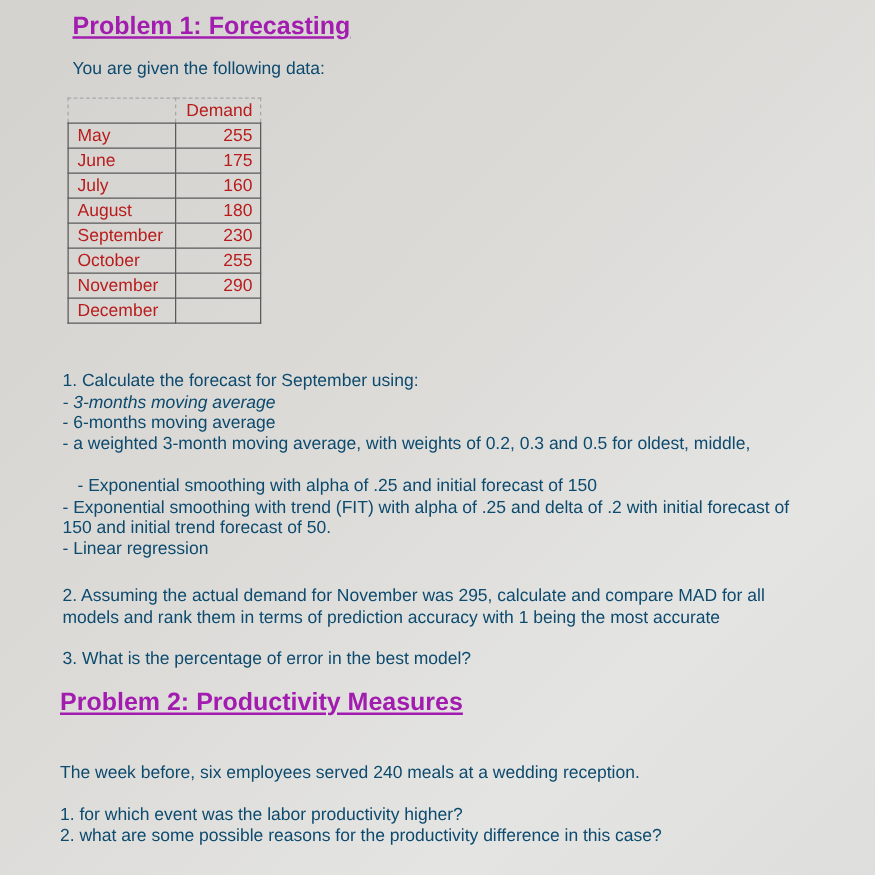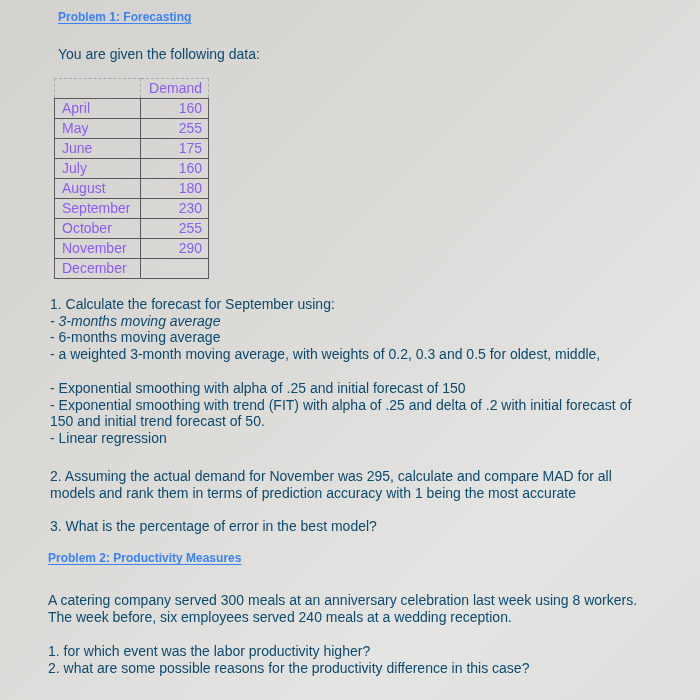--- a/index.html
+++ b/index.html
@@ -16,41 +16,41 @@
       position: relative;
     }
     .page {
       position: absolute;
       left: 0; top: 0;
       width: 700px; height: 700px;
     }
     .heading {
       position: absolute;
       font-weight: bold;
-      font-size: 12px;
+      font-size: 20px;
       text-decoration: underline;
       text-underline-offset: 2px;
-      color: #3b82f6;
+      color: #a21caf;
       white-space: nowrap;
     }
     .text {
       position: absolute;
       font-size: 14px;
       line-height: 16.5px;
       color: #0c4a6e;
       white-space: nowrap;
     }
     
     .demand-table {
       position: absolute;
       left: 54px;
       top: 78px;
       border-collapse: collapse;
       font-size: 14px;
-      color: #8b5cf6;
+      color: #b91c1c;
     }
     .demand-table td, .demand-table th {
       padding: 0 6px 0 7px;
       height: 19px;
       line-height: 19px;
       white-space: nowrap;
     }
     .demand-table th {
       font-weight: normal;
       text-align: right;
@@ -85,24 +85,20 @@
 
   <table class="demand-table">
     <thead>
       <tr>
         <th class="blank"></th>
         <th>Demand</th>
       </tr>
     </thead>
     <tbody>
       <tr>
-        <td class="month">April</td>
-        <td class="val">160</td>
-      </tr>
-      <tr>
         <td class="month">May</td>
         <td class="val">255</td>
       </tr>
       <tr>
         <td class="month">June</td>
         <td class="val">175</td>
       </tr>
       <tr>
         <td class="month">July</td>
         <td class="val">160</td>
@@ -127,31 +123,30 @@
         <td class="month">December</td>
         <td class="val"></td>
       </tr>
     </tbody>
   </table>
 
   <div class="text" style="left:50px; top:296px;">1. Calculate the forecast for September using:</div>
   <div class="text" style="left:50px; top:313px;font-style:italic;">- 3-months moving average</div>
   <div class="text" style="left:50px; top:329px;">- 6-months moving average</div>
   <div class="text" style="left:50px; top:346px;">- a weighted 3-month moving average, with weights of 0.2, 0.3 and 0.5 for oldest, middle,</div>
-  <div class="text" style="left:50px; top:380px;">- Exponential smoothing with alpha of .25 and initial forecast of 150</div>
+  <div class="text" style="left:62px; top:380px;">- Exponential smoothing with alpha of .25 and initial forecast of 150</div>
   <div class="text" style="left:50px; top:397px;">- Exponential smoothing with trend (FIT) with alpha of .25 and delta of .2 with initial forecast of</div>
   <div class="text" style="left:50px; top:413px;">150 and initial trend forecast of 50.</div>
   <div class="text" style="left:50px; top:430px;">- Linear regression</div>
 
   <div class="text" style="left:50px; top:468px;">2. Assuming the actual demand for November was 295, calculate and compare MAD for all</div>
   <div class="text" style="left:50px; top:485px;">models and rank them in terms of prediction accuracy with 1 being the most accurate</div>
 
   <div class="text" style="left:50px; top:518px;">3. What is the percentage of error in the best model?</div>
 
   <div class="heading" style="left:48px; top:551px;">Problem 2: Productivity Measures</div>
 
-  <div class="text" style="left:48px; top:592px;">A catering company served 300 meals at an anniversary celebration last week using 8 workers.</div>
   <div class="text" style="left:48px; top:609px;">The week before, six employees served 240 meals at a wedding reception.</div>
 
   <div class="text" style="left:48px; top:643px;">1. for which event was the labor productivity higher?</div>
   <div class="text" style="left:48px; top:660px;">2. what are some possible reasons for the productivity difference in this case?</div>
 
 </div>
 
 </body></html>

